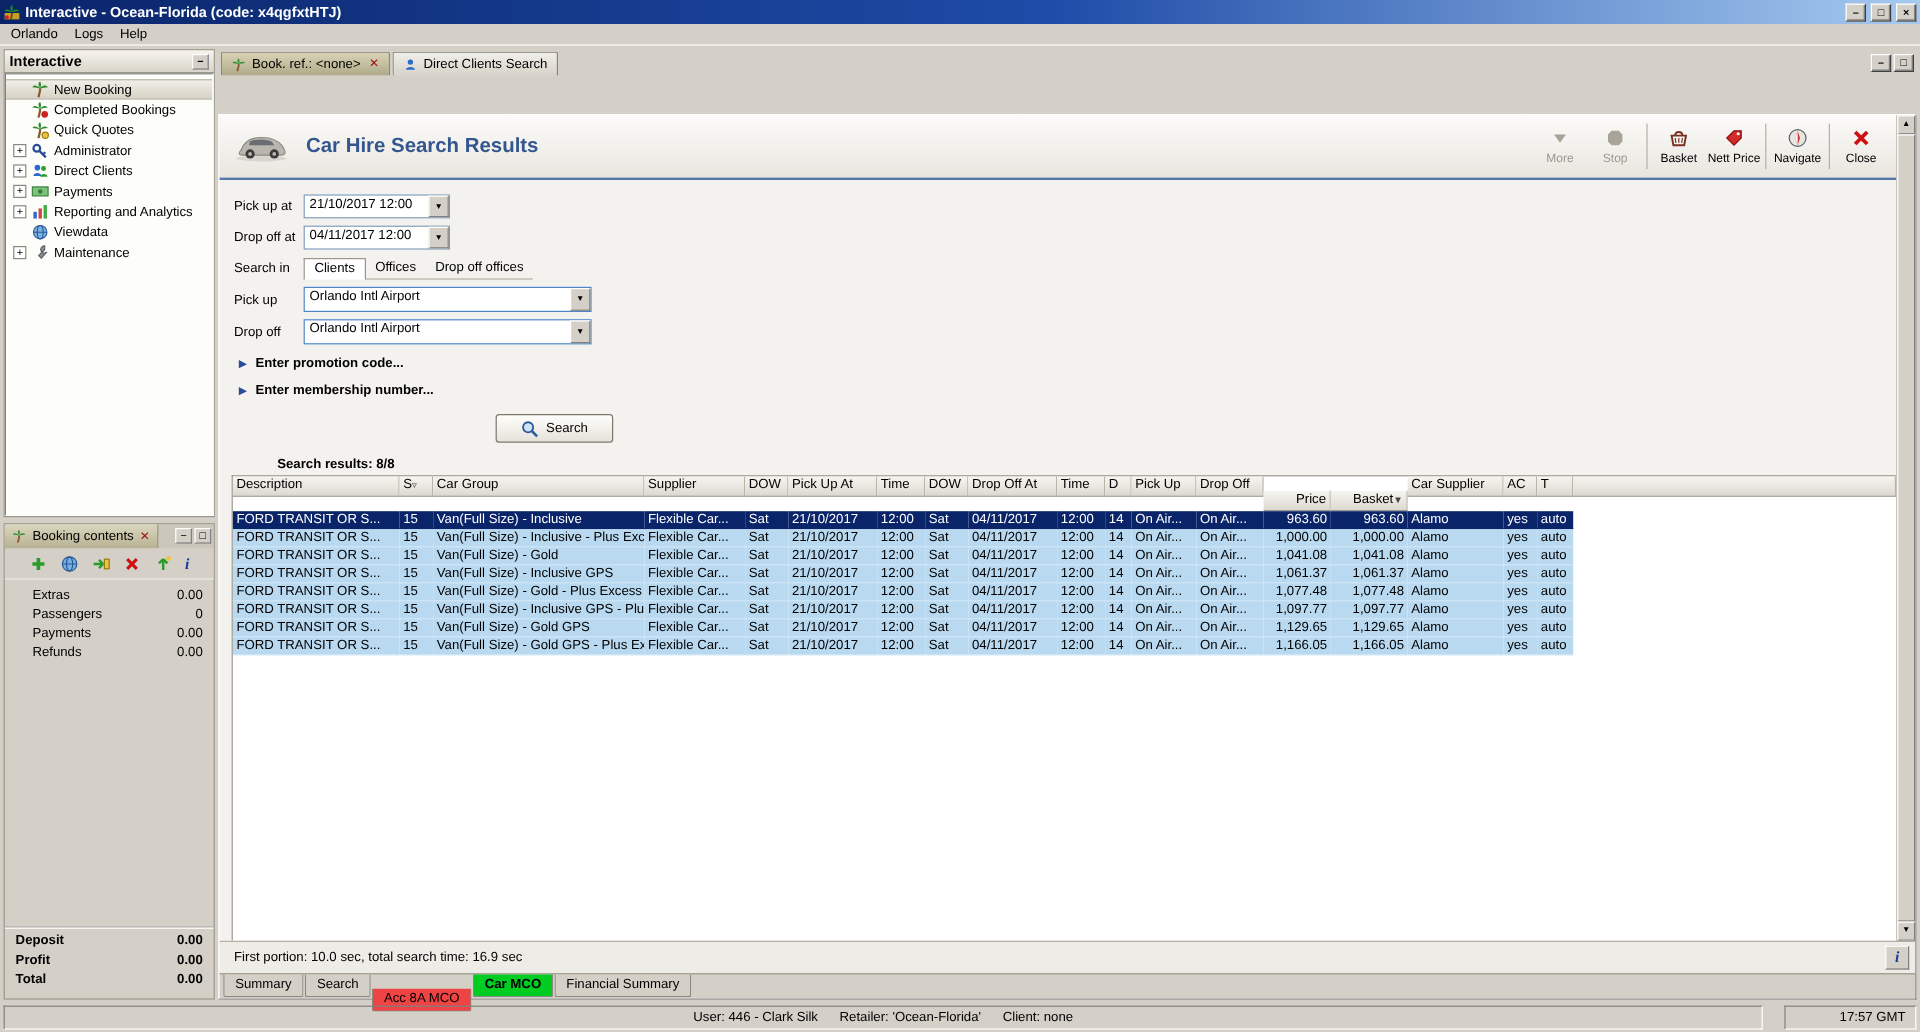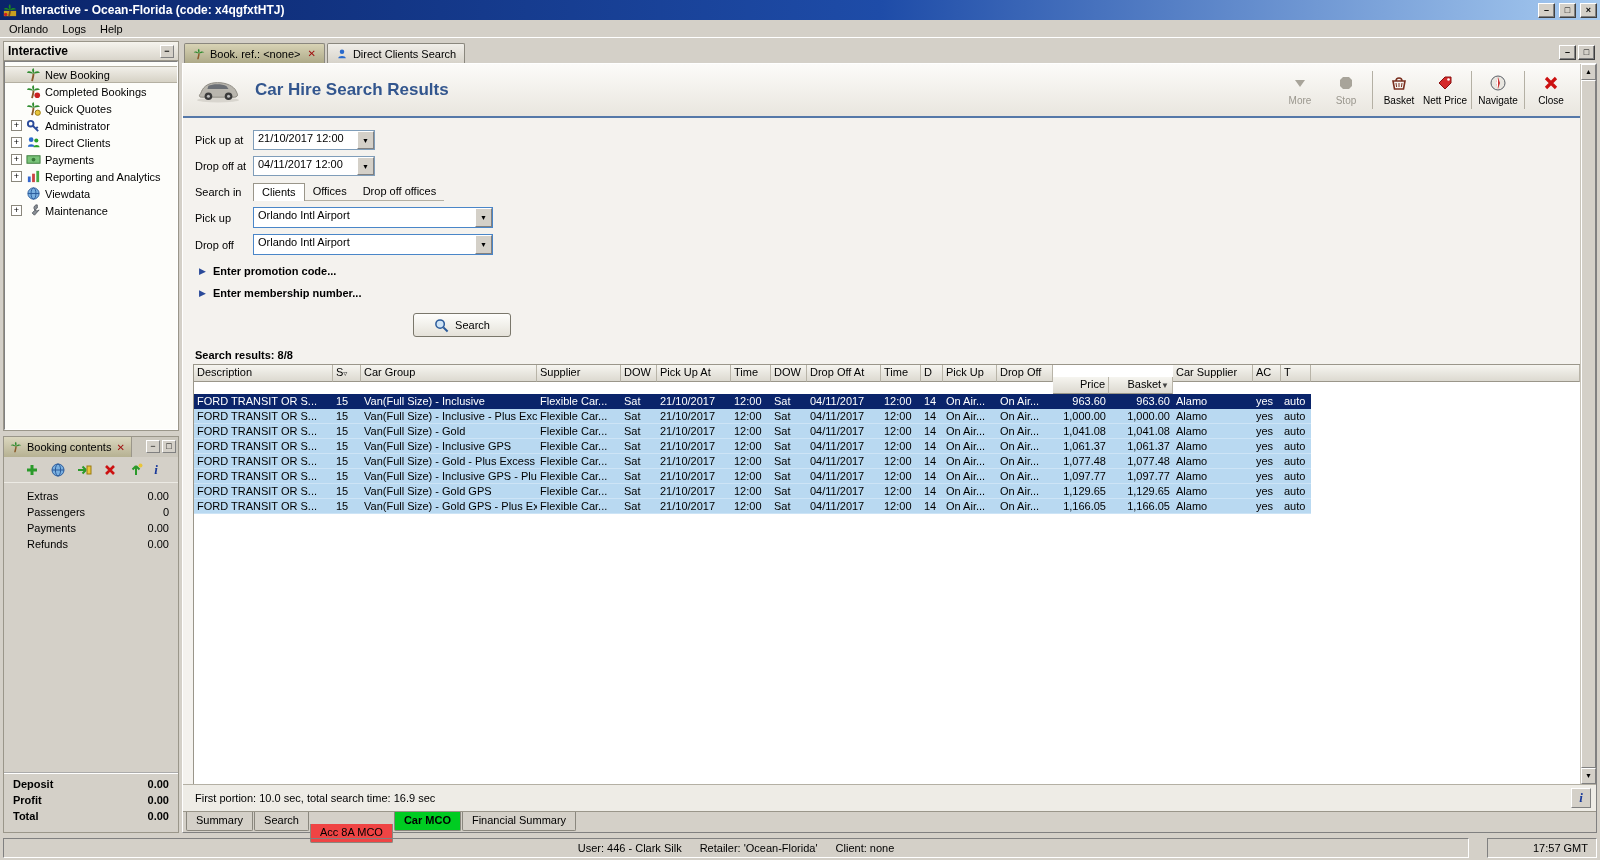--- a/index.html
+++ b/index.html
@@ -10,21 +10,21 @@
   
   .titlebar { height:20px; background:linear-gradient(90deg,#0a246a,#1e4ca8 55%,#a6caf0); display:flex; align-items:center; gap:4px; padding:0 3px; }
   .titlebar .ttext { flex:1; color:#fff; font-weight:bold; font-size:12px; }
   .winbtn { width:17px; height:15px; background:#d4d0c8; border:1px solid; border-color:#fff #404040 #404040 #fff; box-shadow:inset -1px -1px 0 #808080; font-size:9px; line-height:13px; text-align:center; font-weight:bold; cursor:default; }
   .menubar { height:18px; display:flex; align-items:center; padding-left:2px; background:#d4d0c8; border-bottom:1px solid #fff; }
   .menuitem { padding:2px 7px; }
 
   
   .workspace { height:798px; display:flex; gap:3px; padding:3px; }
   .leftcol { width:176px; display:flex; flex-direction:column; }
-  .mdi { flex:1; display:flex; flex-direction:column; min-width:0; }
+  .mdi { flex:1; display:flex; flex-direction:column; min-width:0;gap:32px; }
 
   
   .panel-frame { border:1px solid #9a968a; background:#d4d0c8; display:flex; flex-direction:column; }
   .iv-panel { height:390px; }
   .iv-header { height:19px; display:flex; align-items:center; padding:0 4px; font-weight:bold; font-size:12px; background:linear-gradient(#f6f4ee,#d9d5cb); border-bottom:1px solid #9a968a; }
   .iv-header .sp { flex:1; }
   .smallbtn { width:14px; height:13px; background:#d4d0c8; border:1px solid; border-color:#fff #808080 #808080 #fff; font-size:9px; line-height:11px; text-align:center; }
   .tree { flex:1; background:#fdfdfa; border:1px solid; border-color:#808080 #fff #fff #808080; padding:4px 0; overflow:hidden; }
   .titem { height:17px; display:flex; align-items:center; gap:4px; padding-left:6px; }
   .titem.selected { background:linear-gradient(#f1efe9,#d6d2c5); border-top:1px solid #b4b0a2; border-bottom:1px solid #b4b0a2; }
@@ -81,21 +81,21 @@
   .combo .ctext { flex:1; padding:1px 4px; white-space:nowrap; overflow:hidden; }
   .combo .cbtn { width:17px; background:#d4d0c8; border:1px solid; border-color:#fff #808080 #808080 #fff; font-size:7px; display:flex; align-items:center; justify-content:center; }
   .seg { display:flex; align-items:flex-end; height:19px; }
   .segtab { padding:2px 8px 3px 8px; border-bottom:1px solid #b4b0a4; }
   .segtab.active { background:#fff; border:1px solid #9a968a; border-bottom:none; }
   .disclose { display:flex; align-items:center; gap:7px; margin:10px 0 0 4px; font-weight:bold; }
   .disclose .arr { color:#2a4a9a; font-size:9px; }
   .searchbtn { margin:14px 0 0 218px; width:98px; height:24px; border:1px solid #7a776b; border-radius:3px; background:linear-gradient(#fefefc,#e5e2d9); display:flex; align-items:center; justify-content:center; gap:6px; }
 
   
-  .results-label { padding:12px 0 3px 12px; font-weight:bold; flex:none; }
+  .results-label { padding:12px 0 3px 12px; font-weight:bold; flex:none;margin-left:36px; }
   .tablewrap { flex:1; margin-left:10px; background:#fff; border-top:1px solid #9a968a; border-left:1px solid #9a968a; overflow:hidden; display:flex; flex-direction:column; min-height:0; }
   .tgrid { display:grid; grid-template-columns:139px 28px 176px 84px 36px 74px 40px 36px 74px 40px 22px 54px 56px 56px 64px 80px 28px 30px minmax(0,1fr); }
   .thead .hc { background:linear-gradient(#f6f5f0,#dcd9d0); border-right:1px solid #b8b4a8; border-bottom:1px solid #9a968a; padding:1px 3px 2px 3px; white-space:nowrap; overflow:hidden; height:17px; }
   .hc.r { text-align:right;margin-top:12px; }
   .hc .sortg { font-size:8px; color:#444; }
   .trow .c { height:15px; line-height:15px; padding:0 3px; white-space:nowrap; overflow:hidden; background:#b9d9f1; border-bottom:1px solid #cde4f6; }
   .trow .c.r { text-align:right; }
   .trow .c-fill { background:transparent; border-bottom:none; }
   .trow.selected .c { background:#0a246a; color:#fff; border-bottom-color:#0a246a; }
   .trow.selected .c-fill { background:transparent; }

